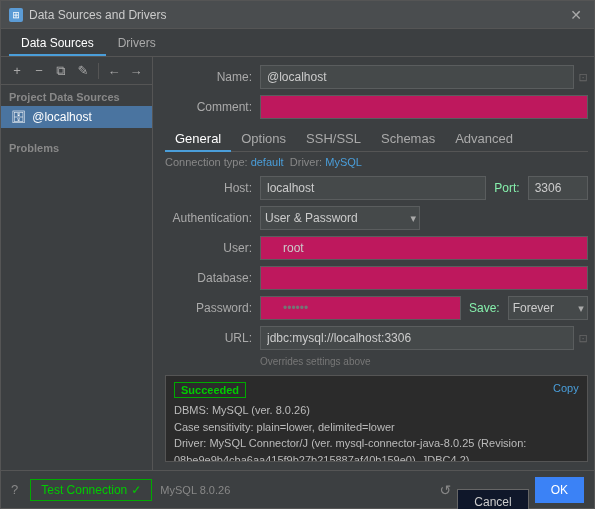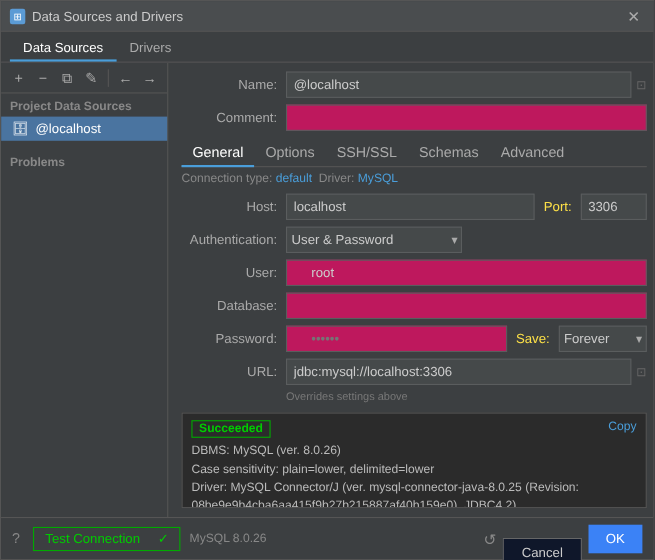--- a/index.html
+++ b/index.html
@@ -249,21 +249,21 @@
       flex: 1;
       background: #45494a;
       border: 1px solid #5a5d5e;
       color: #cccccc;
       padding: 3px 6px;
       font-size: 12px;
       height: 24px;
       outline: none;
     }
     .port-label {
-      color: #fde047;
+      color: #86efac;
       font-size: 12px;
     }
     .save-row {
       display: flex;
       align-items: center;
       gap: 8px;
     }
     .url-row {
       display: flex;
       align-items: center;
@@ -339,21 +339,21 @@
     }
     .test-conn-btn {
       border: 1px solid #00aa00;
       color: #00cc00;
       background: transparent;
       padding: 3px 10px;
       cursor: pointer;
       font-size: 12px;
       display: flex;
       align-items: center;
-      gap: 16px;
+      gap: 4px;
     }
     .mysql-badge {
       color: #888;
       font-size: 11px;
     }
     .bottom-right {
       display: flex;
       align-items: center;
       gap: 6px;
     }

